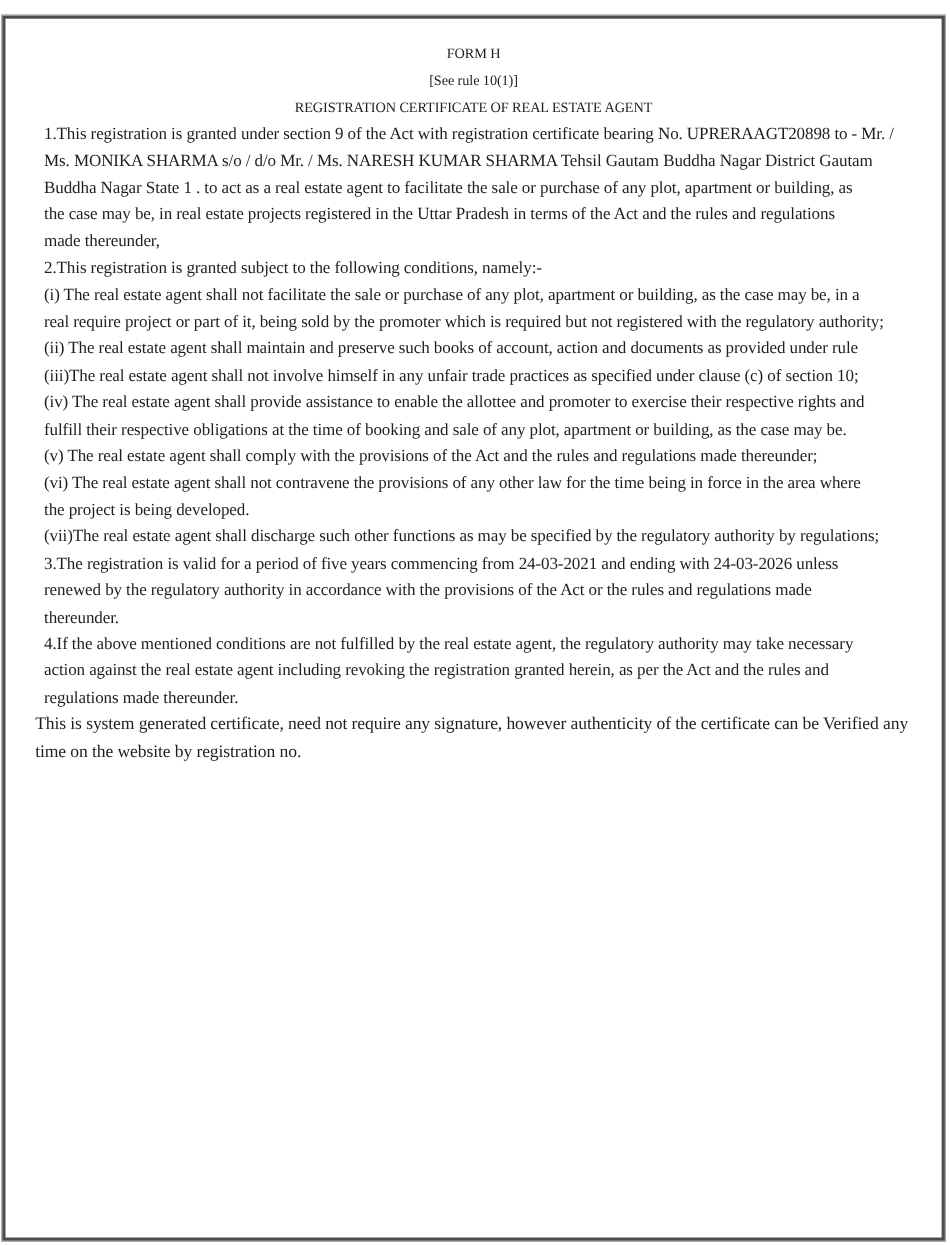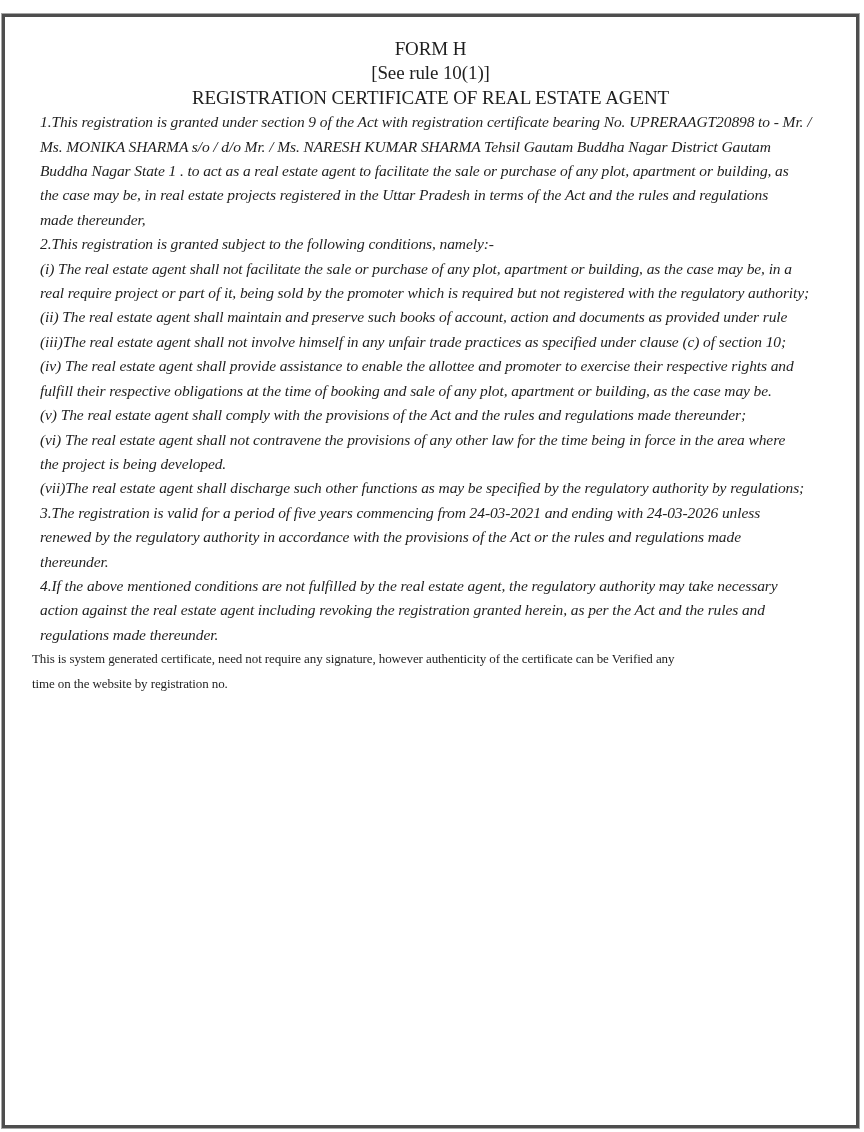--- a/index.html
+++ b/index.html
@@ -19,38 +19,37 @@
     height: 1114px;
     box-sizing: border-box;
     border: 3px solid #4d4d4d;
     outline: 1px solid #a6a6a6;
     background: #ffffff;
     overflow: hidden;
   }
   .heading {
     padding-top: 20px;
     text-align: center;
-    font-size: 19px;
+    font-size: 13px;
     line-height: 24.4px;
     letter-spacing: -0.1px;
   }
   .clauses {
     margin: 0;
     padding: 0 12px 0 35px;
     font-size: 15.5px;
     line-height: 24.4px;
     letter-spacing: -0.1px;
-    font-style: italic;
   }
   .clause { margin: 0; padding: 0; }
   .line { white-space: nowrap; }
   .note {
     margin: 0;
     padding: 0 10px 0 27px;
-    font-size: 13px;
+    font-size: 16px;
     line-height: 24.4px;
     letter-spacing: -0.1px;
   }
 </style>
 </head>
 <body>
 
 <div class="frame">
   <div class="heading">
     <div class="hline">FORM H</div>

